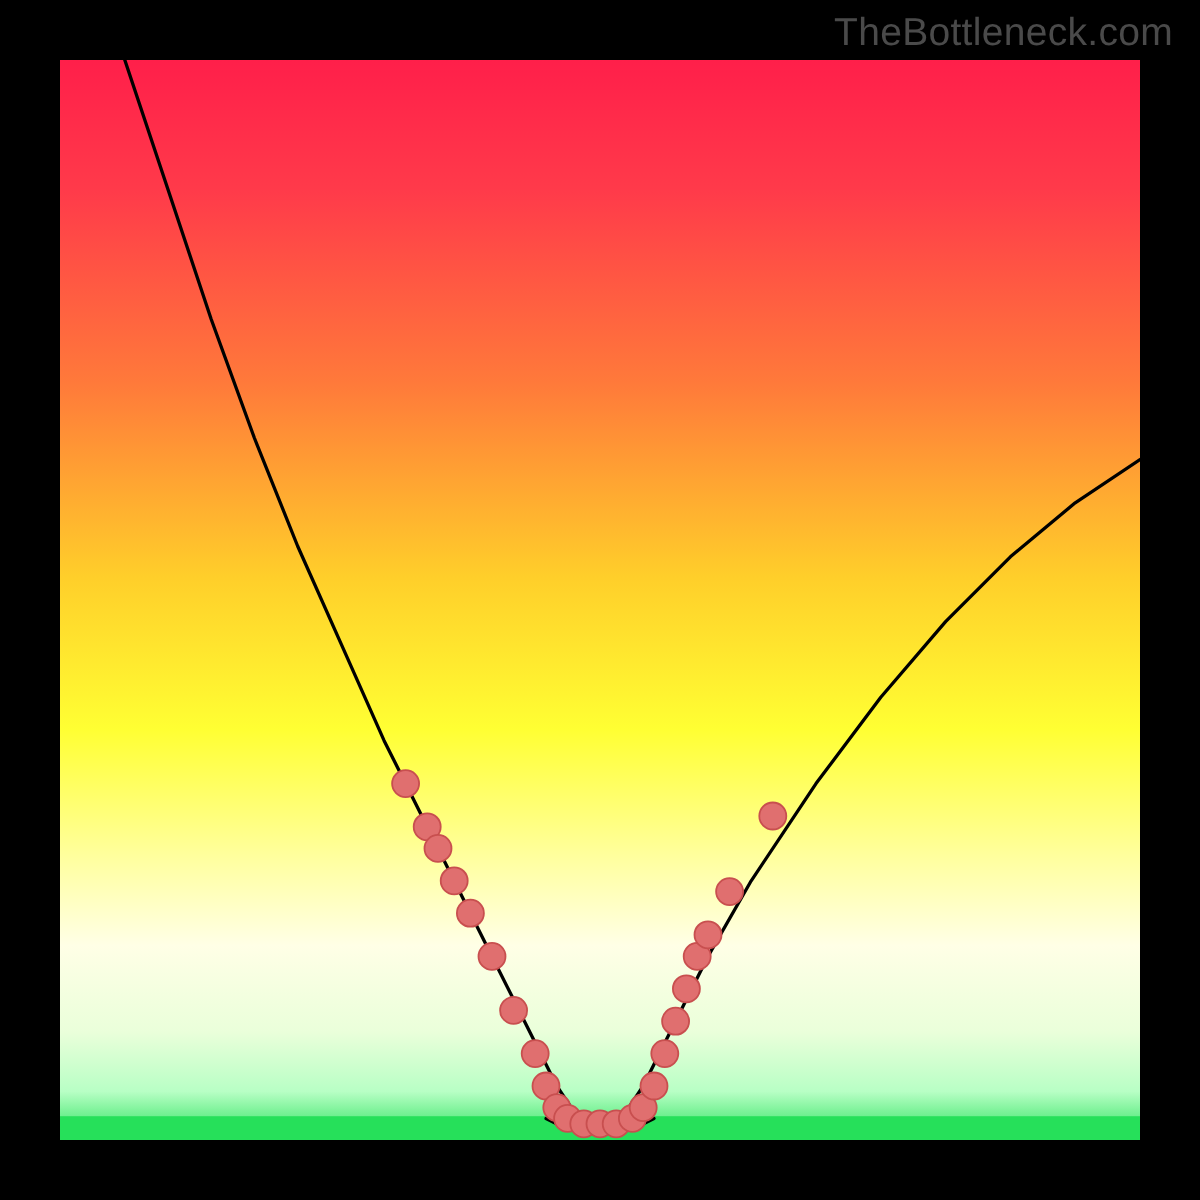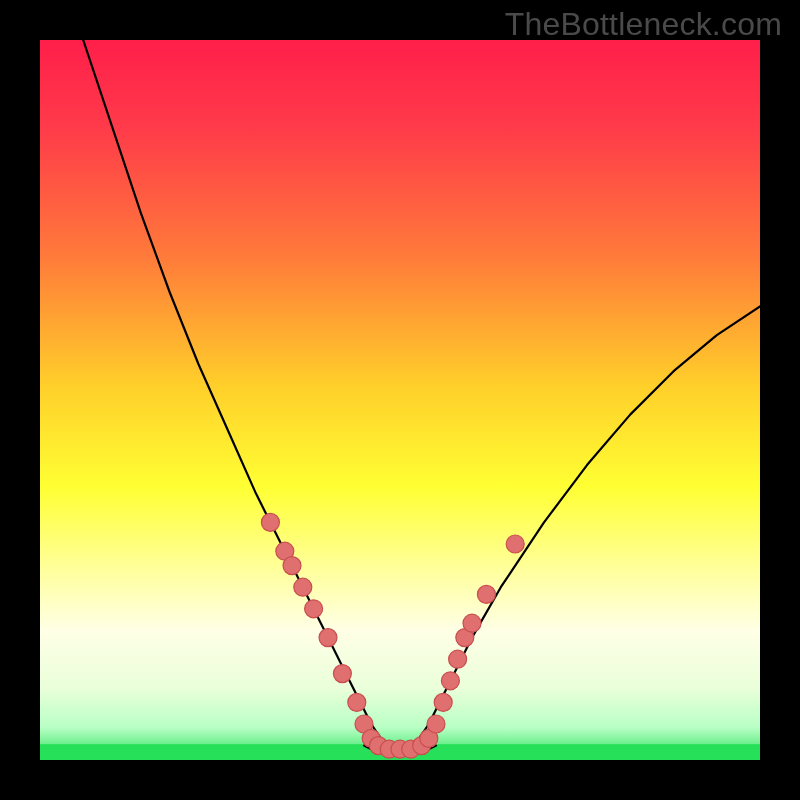--- a/index.html
+++ b/index.html
@@ -24,21 +24,21 @@
     left: 40px;
     top: 40px;
     width: 720px;
     height: 720px;
   }
   .watermark {
     position: absolute;
     top: 6px;
     right: 18px;
     color: #4a4a4a;
-    font-size: 32px;
+    font-size: 26px;
     font-weight: 500;
     letter-spacing: 0.2px;
     font-family: Arial, sans-serif;
   }
   svg {
     display: block;
   }
 </style>
 </head>
 <body>

